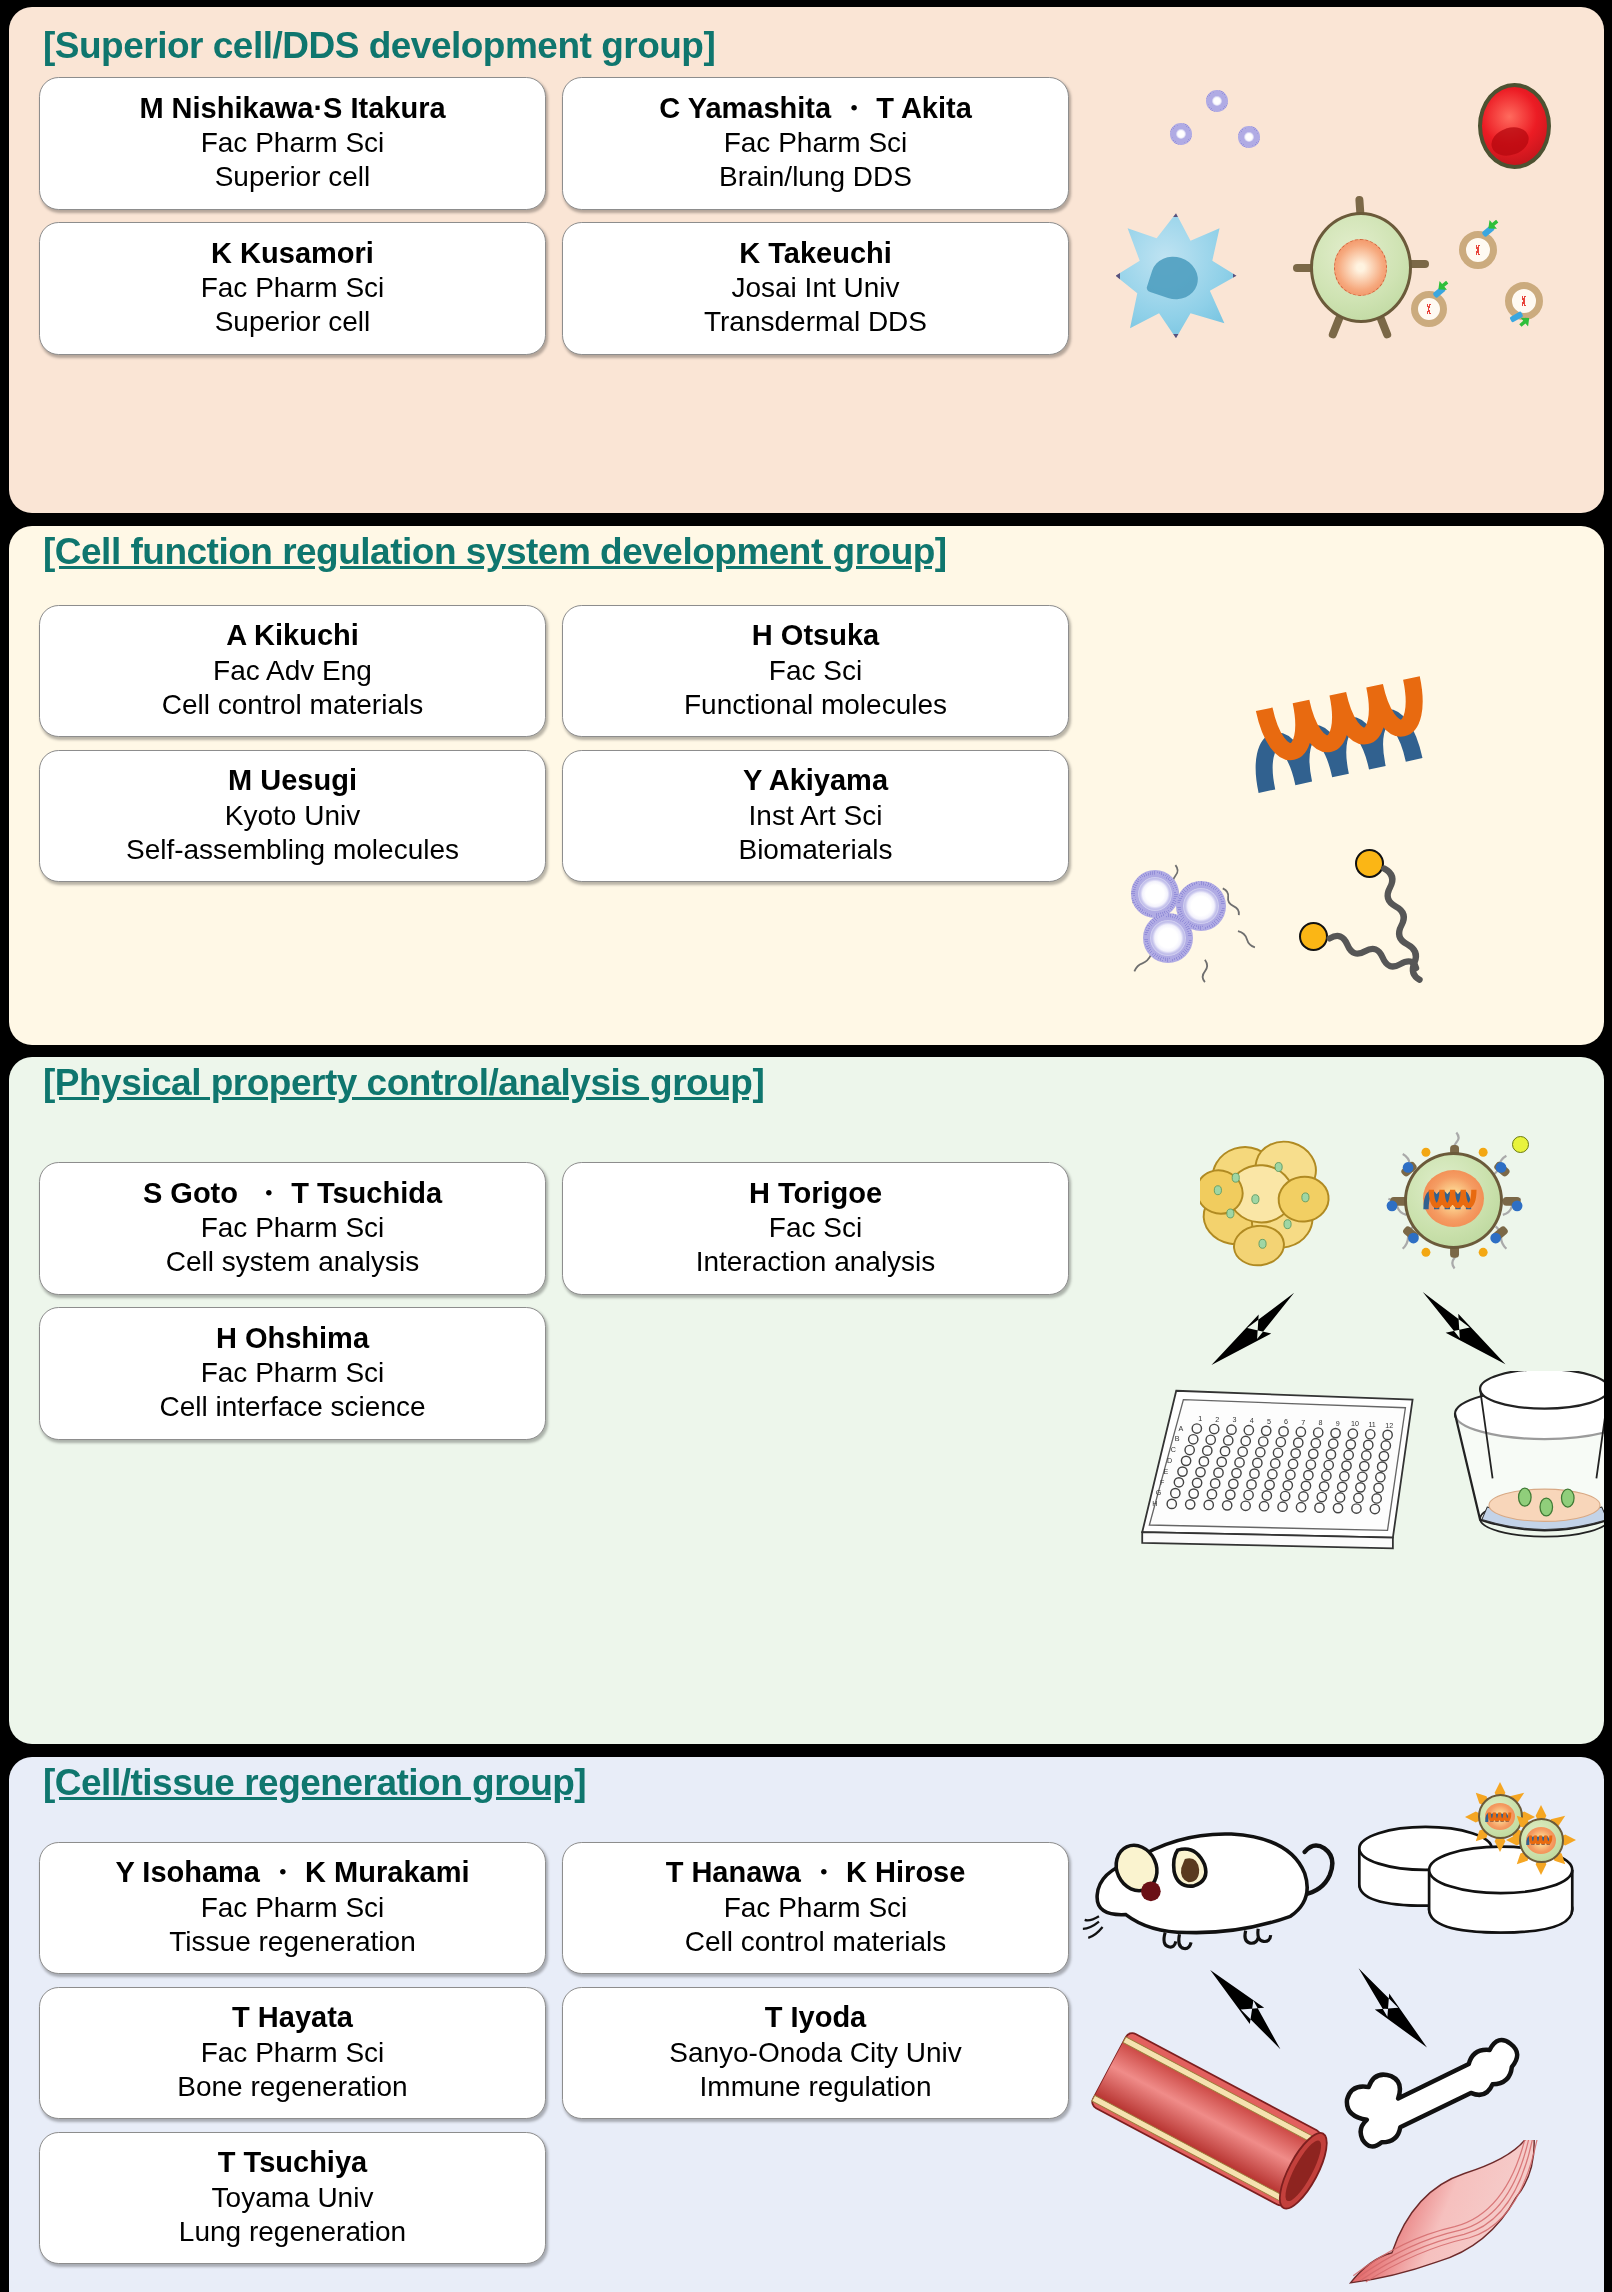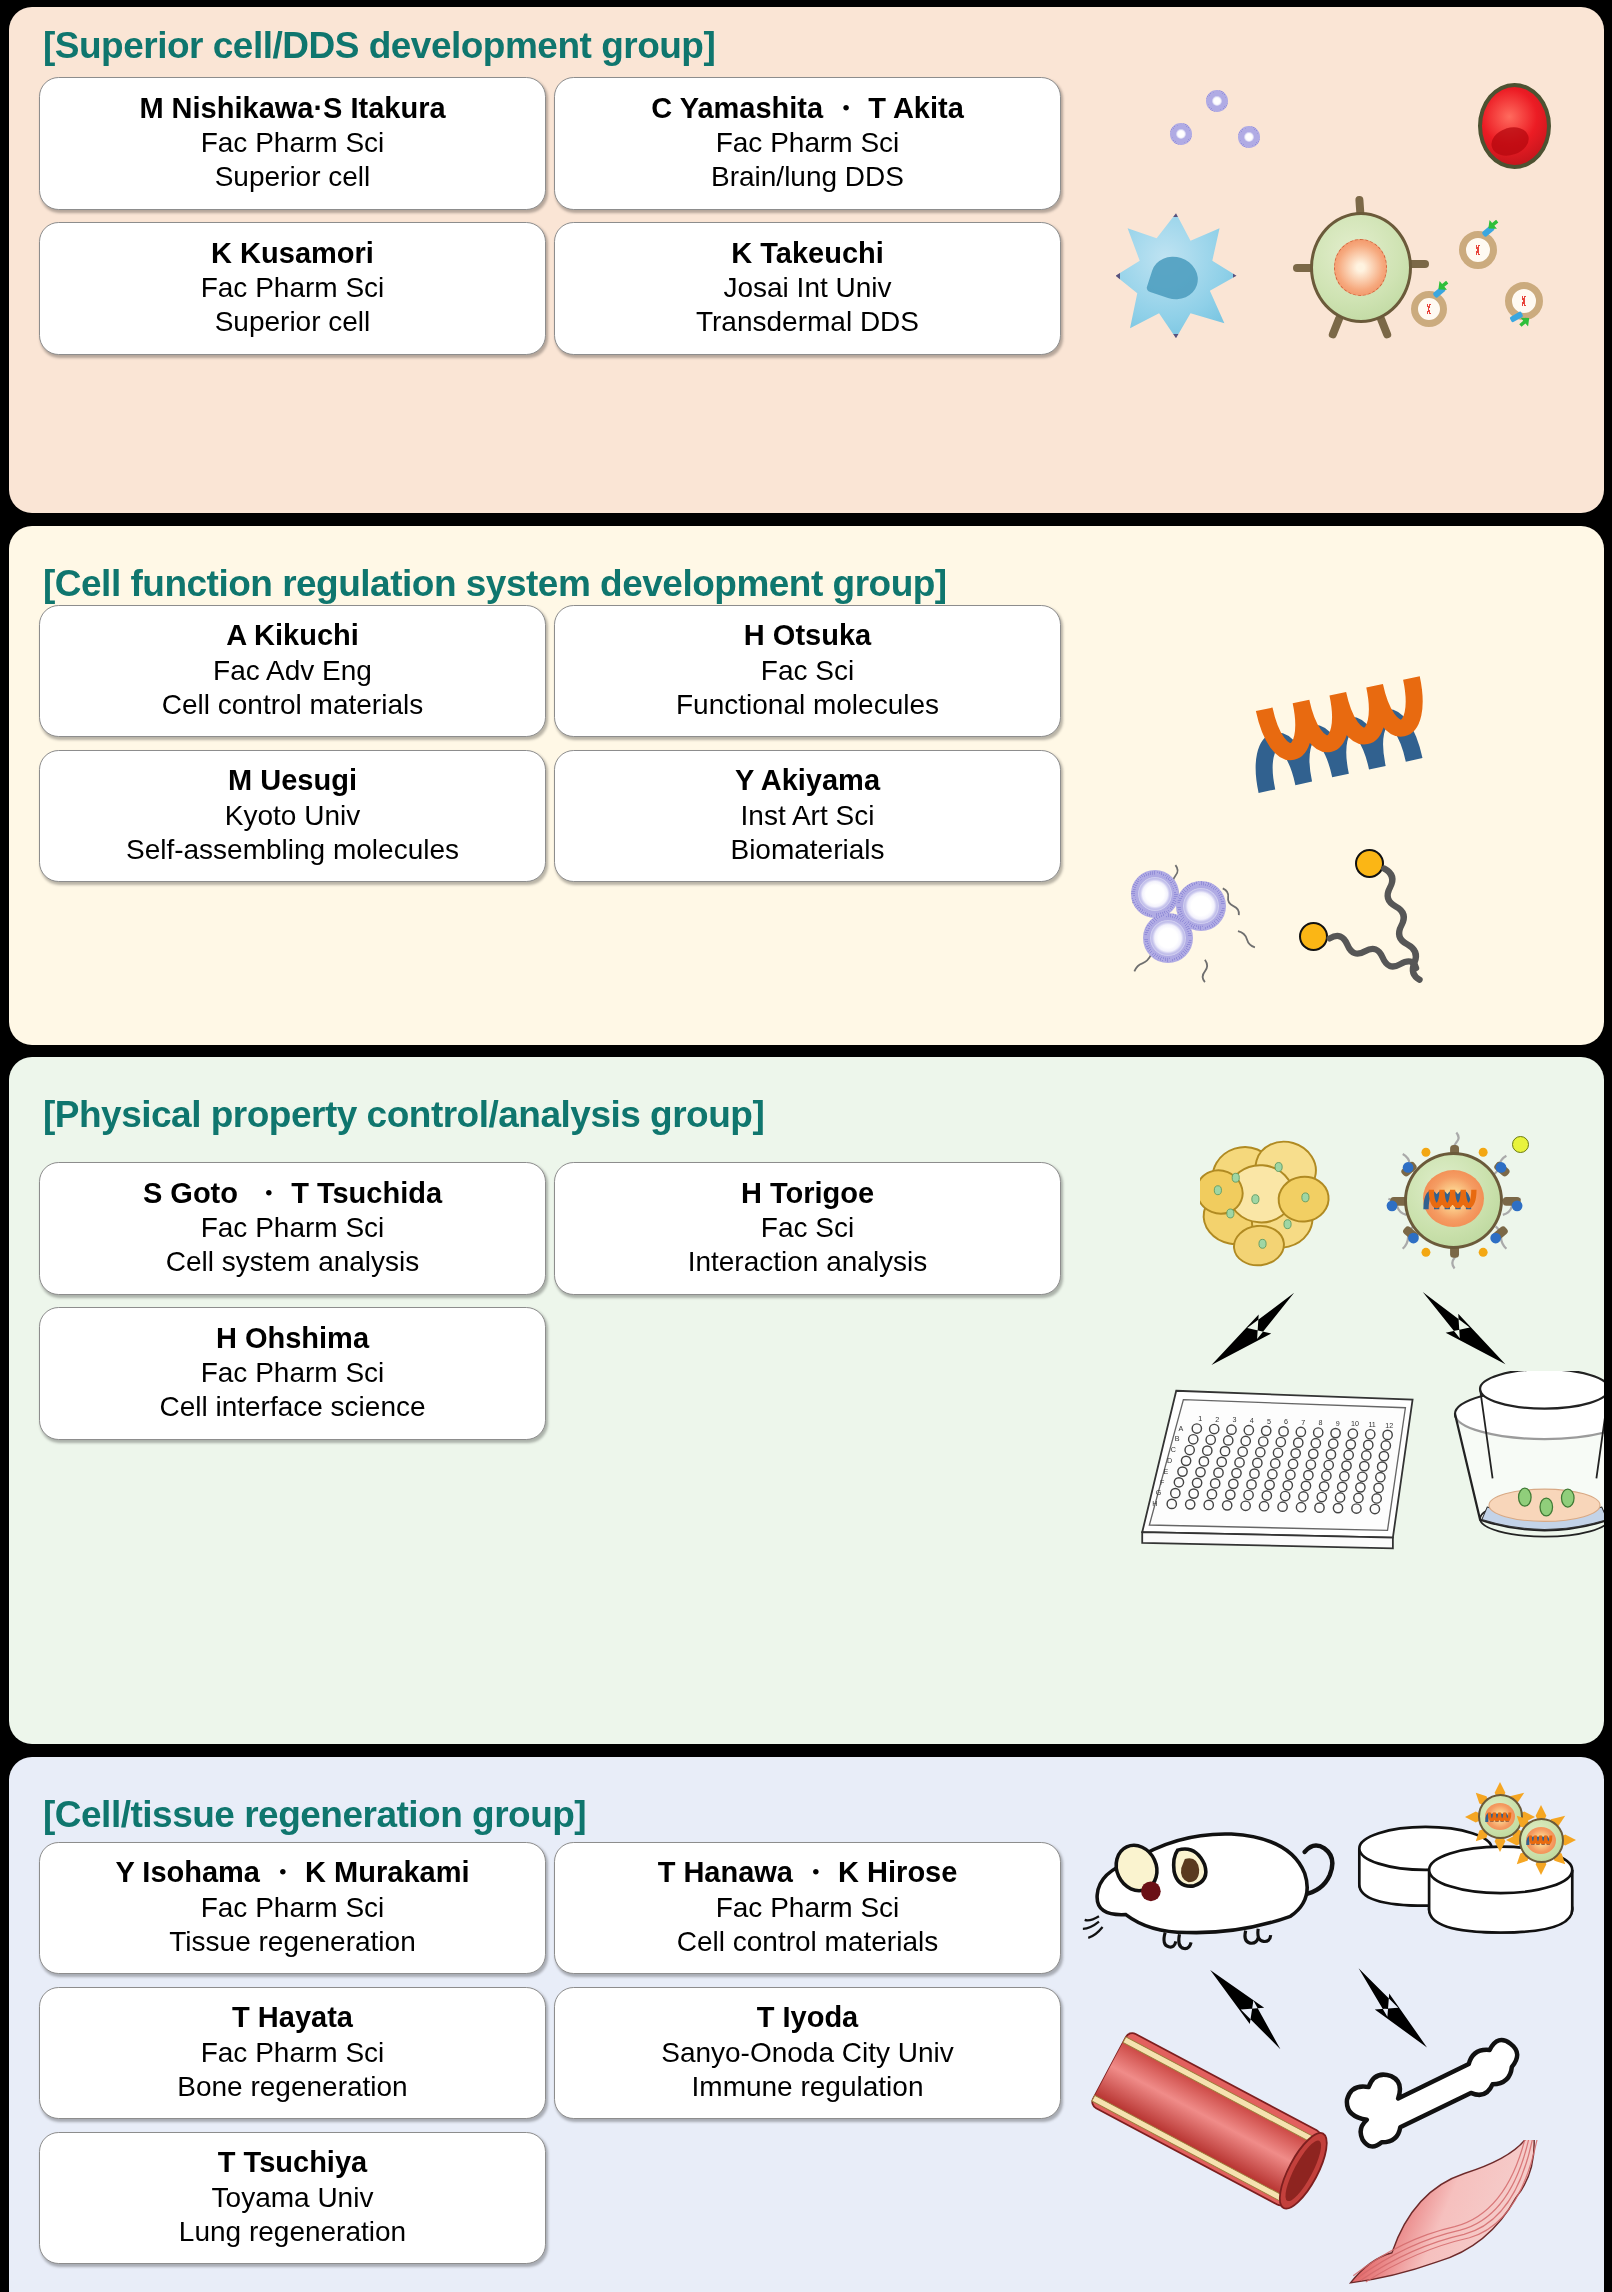--- a/index.html
+++ b/index.html
@@ -31,30 +31,30 @@
   .sec-title {
     position: absolute;
     left: 34px;
     top: 18px;
     font-size: 37px;
     font-weight: bold;
     color: #0f766e;
     letter-spacing: -0.5px;
     white-space: nowrap;
   }
-  .sec-2 .sec-title, .sec-3 .sec-title, .sec-4 .sec-title { top: 37px; }
+  .sec-2 .sec-title, .sec-3 .sec-title, .sec-4 .sec-title { top: 5px; text-decoration: underline; }
 
   .cards {
     position: absolute;
     left: 30px;
     display: flex;
     flex-direction: column;
     gap: 12.5px;
   }
-  .card-row { display: flex; gap: 8px; }
+  .card-row { display: flex; gap: 16px; }
   .card {
     width: 507px;
     background: #FFFFFF;
     border: 1.8px solid #8d8d8d;
     border-radius: 19.7px;
     box-shadow: 1.8px 2.7px 2.7px rgba(0,0,0,0.28);
     padding: 12.5px 9px 14.3px 9px;
     text-align: center;
   }
   .card-name {

